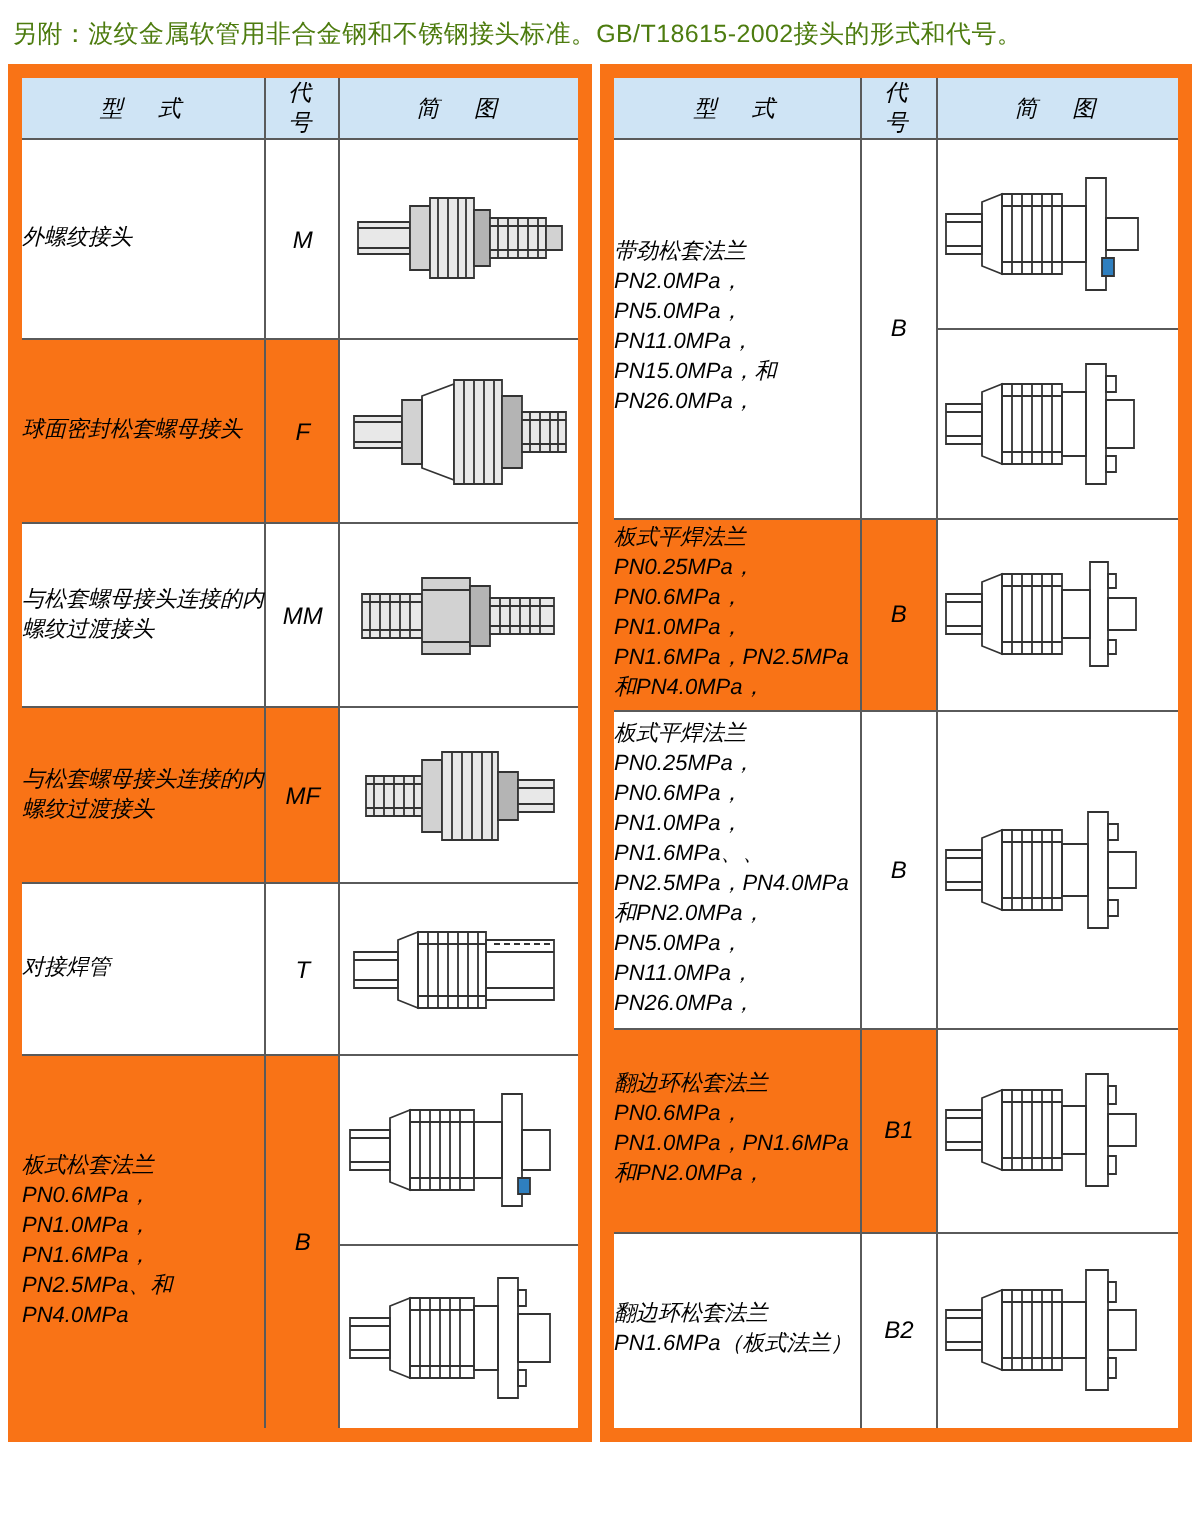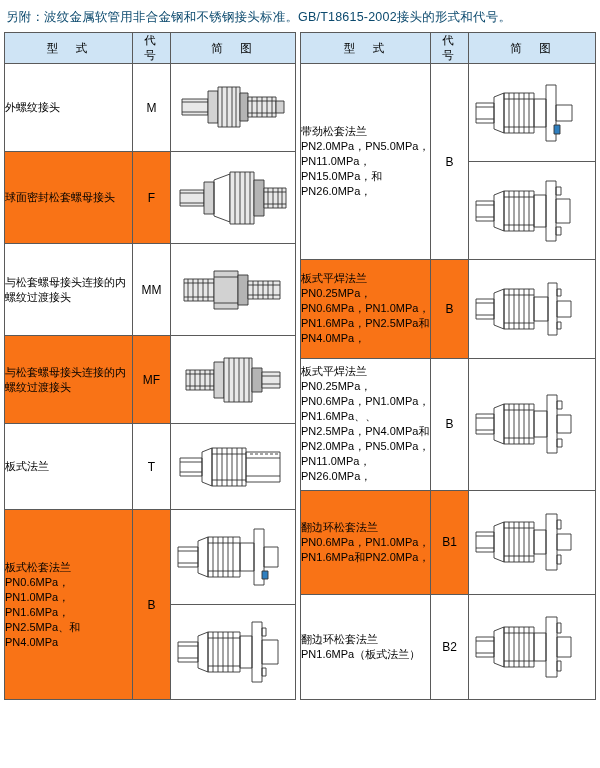--- a/index.html
+++ b/index.html
@@ -18,36 +18,37 @@
     width: 600px;
     height: 768px;
     position: relative;
     box-sizing: border-box;
     padding: 0;
   }
   .caption {
     font-size: 12.5px;
     line-height: 16px;
     padding: 9px 6px 7px 6px;
-    color: #0c4a6e;
+    color: #4d7c0f;
     font-weight: normal;
     letter-spacing: 0.2px;
   }
   .tables {
     display: flex;
     flex-direction: row;
     gap: 0;
     padding: 0 4px 0 4px;
     box-sizing: border-box;
     width: 600px;
   }
   table.spec {
     border-collapse: collapse;
     table-layout: fixed;
-    border: 1px solid #f97316;
+    border: 7px solid #f97316;
+    font-style: italic;
   }
   table.spec.left { width: 292px; }
   table.spec.right { width: 296px; margin-left: 4px; }
   table.spec th, table.spec td {
     border: 1px solid #5a5a5a;
     vertical-align: middle;
     padding: 0;
   }
   thead th {
     background: #cfe4f5;
@@ -112,21 +113,21 @@
       </colgroup>
       <thead>
         <tr>
           <th>型　式</th>
           <th>代　号</th>
           <th>简　图</th>
         </tr>
       </thead>
       <tbody>
 
-        <tr style="height:88px;">
+        <tr style="height:100px;">
           <td class="type wh">外螺纹接头</td>
           <td class="code wh">M</td>
           <td class="fig">
             <div class="figbox">
               <svg width="118" height="74" viewBox="0 0 118 74">
                 <g>
                   <rect x="8" y="28" width="26" height="16" class="fil-l"></rect>
                   <path class="ln" d="M8 28 h26 v16 h-26 z"></path>
                   <path class="ln" d="M8 31 h26 M8 41 h26"></path>
                   <rect x="34" y="20" width="10" height="32" class="fil-m"></rect>
@@ -223,21 +224,21 @@
                   <rect x="88" y="28" width="18" height="16" class="fil-l"></rect>
                   <path class="ln" d="M88 28 h18 v16 h-18 z"></path>
                   <path class="ln" d="M88 32 h18 M88 40 h18"></path>
                 </g>
               </svg>
             </div>
           </td>
         </tr>
 
         <tr style="height:86px;">
-          <td class="type wh">板式法兰</td>
+          <td class="type wh">对接焊管</td>
           <td class="code wh">T</td>
           <td class="fig">
             <div class="figbox">
               <svg width="118" height="66" viewBox="0 0 118 66">
                 <g>
                   <path class="ln" d="M6 24 h22 v18 h-22 z" fill="#ededed"></path>
                   <path class="ln" d="M6 28 h22 M6 38 h22"></path>
                   <path class="ln" d="M28 18 l10 -4 v38 l-10 -4 z" fill="#e0e0e0"></path>
                   <path class="ln" d="M38 14 h34 v38 h-34 z" fill="#ededed"></path>
                   <path class="ln" d="M38 20 h34 M38 46 h34"></path>

